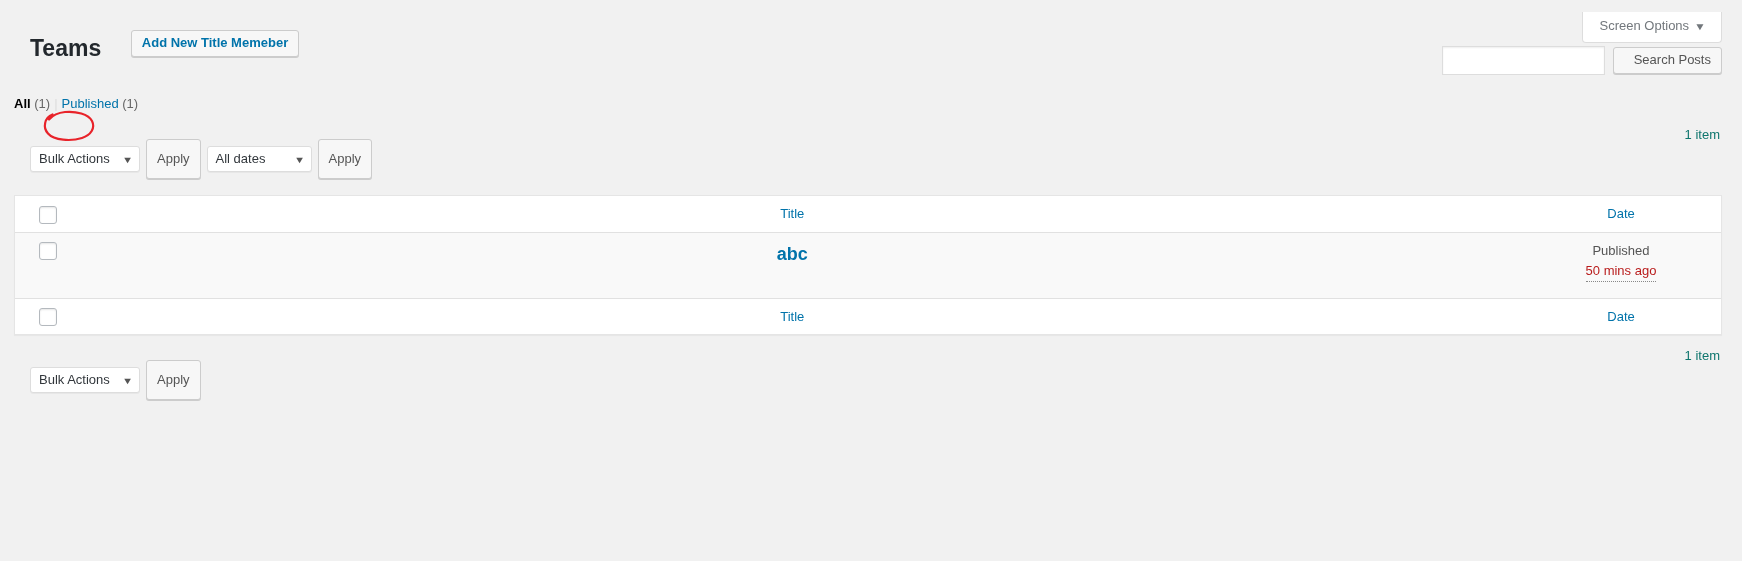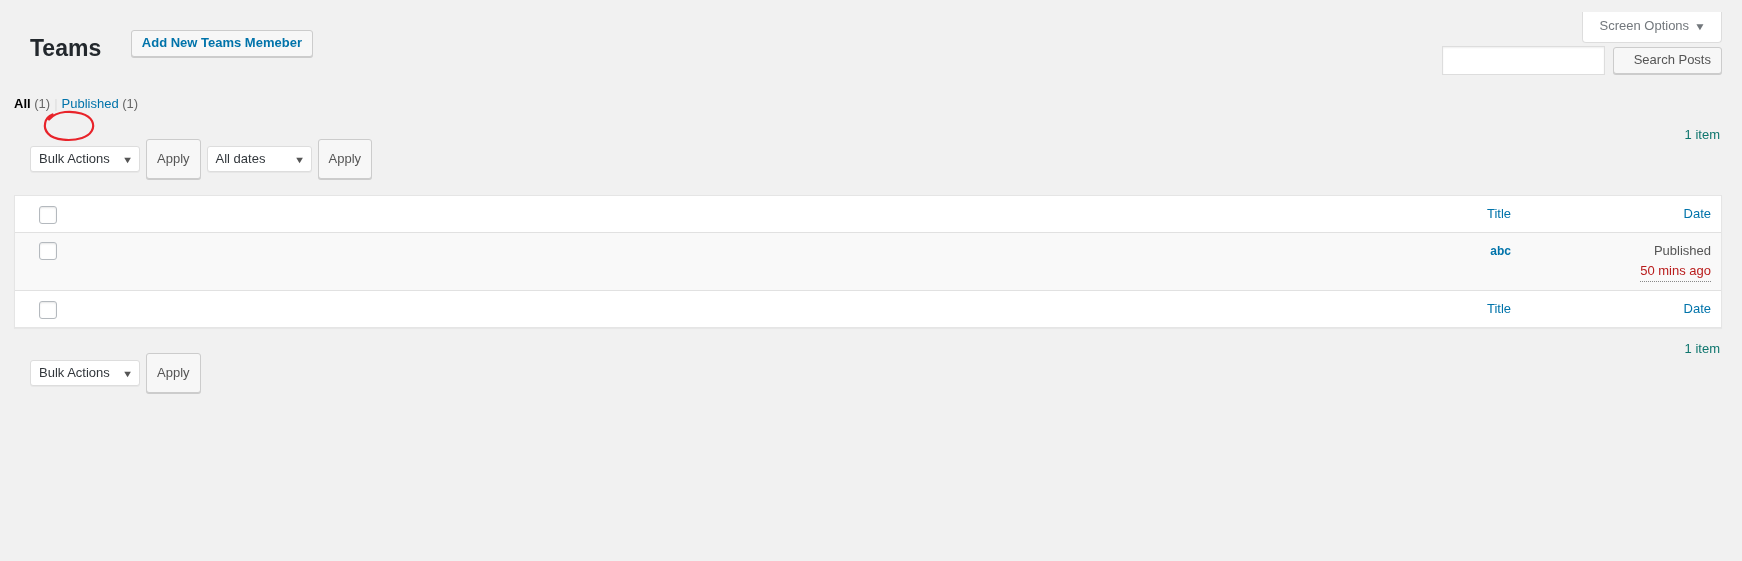--- a/index.html
+++ b/index.html
@@ -235,21 +235,21 @@
     border-spacing: 0;
     background: #fff;
     border: 1px solid #e5e5e5;
     box-shadow: 0 1px 1px rgba(0,0,0,.04);
     clear: both;
     table-layout: fixed;
   }
   table.wp-list-table th,
   table.wp-list-table td {
     padding: 8px 10px;
-    text-align: right;
+    text-align: center;
     vertical-align: top;
     font-size: 13px;
     line-height: 1.5;
   }
   th.check-column {
     width: 2.2em;
     padding: 11px 0 0 3px;
     vertical-align: top;
   }
   .cb-box {
@@ -291,21 +291,21 @@
     border-top: none;
   }
   tbody tr td.column-title {
     padding-top: 8px;
     padding-bottom: 8px;
   }
   td.column-title a.row-title {
     color: #0073aa;
     font-weight: 600;
     text-decoration: none;
-    font-size: 12px;
+    font-size: 18px;
     cursor: pointer;
   }
   td.column-date {
     color: #555;
   }
   td.column-date .date-status {
     display: block;
     color: #555;
   }
   td.column-date abbr {
@@ -331,21 +331,21 @@
 <div class="screen-meta-links">
   <div class="show-settings">
     <span>Screen Options</span><span class="caret">▼</span>
   </div>
 </div>
 
 <div class="wrap">
 
   <div class="page-title-row">
     <h1 class="wp-heading-inline">Teams</h1>
-    <a class="page-title-action">Add New Teams Memeber</a>
+    <a class="page-title-action">Add New Title Memeber</a>
   </div>
 
   <div class="search-box">
     <input type="search" placeholder="" style="">
     <button class="search-submit">Search Posts</button>
   </div>
 
   <ul class="subsubsub">
     <li><a class="current">All</a> <span class="count">(1)</span><span class="sep">|</span></li><li><a>Published</a> <span class="count">(1)</span></li>
   </ul>

